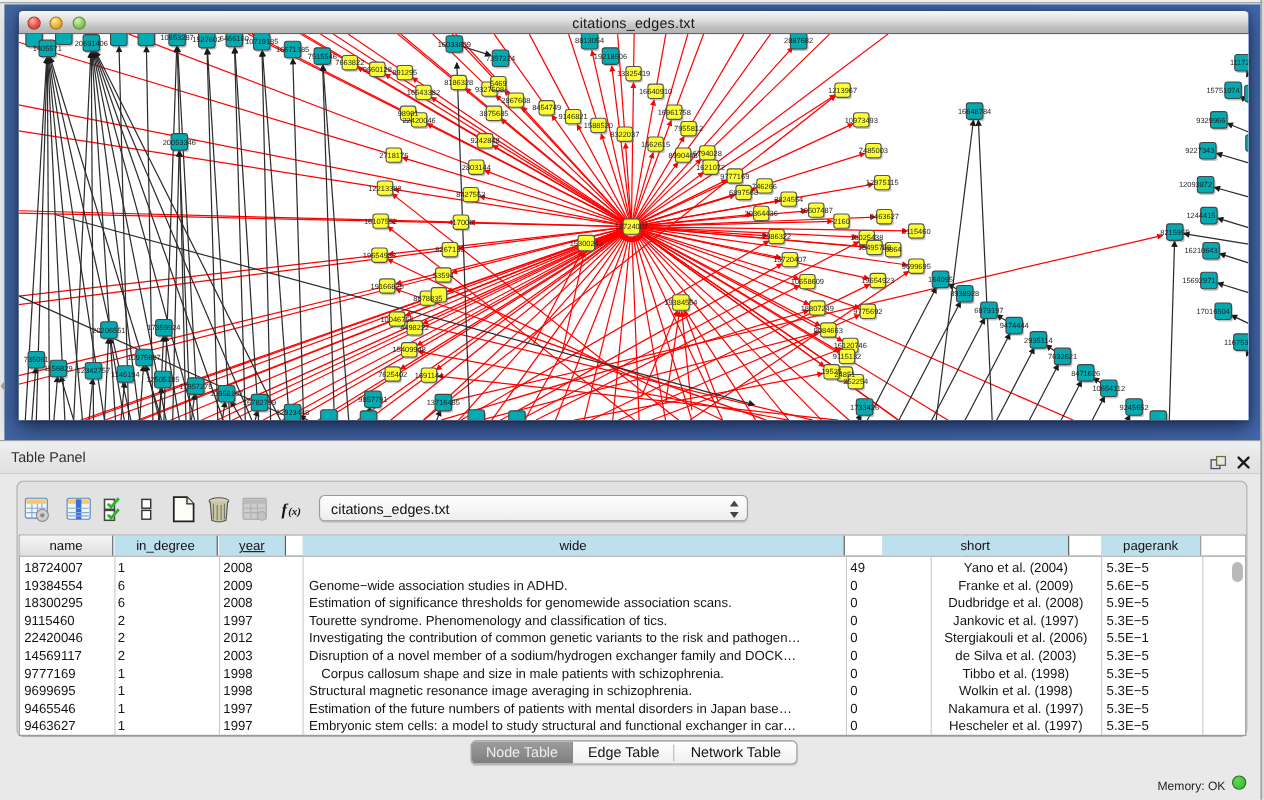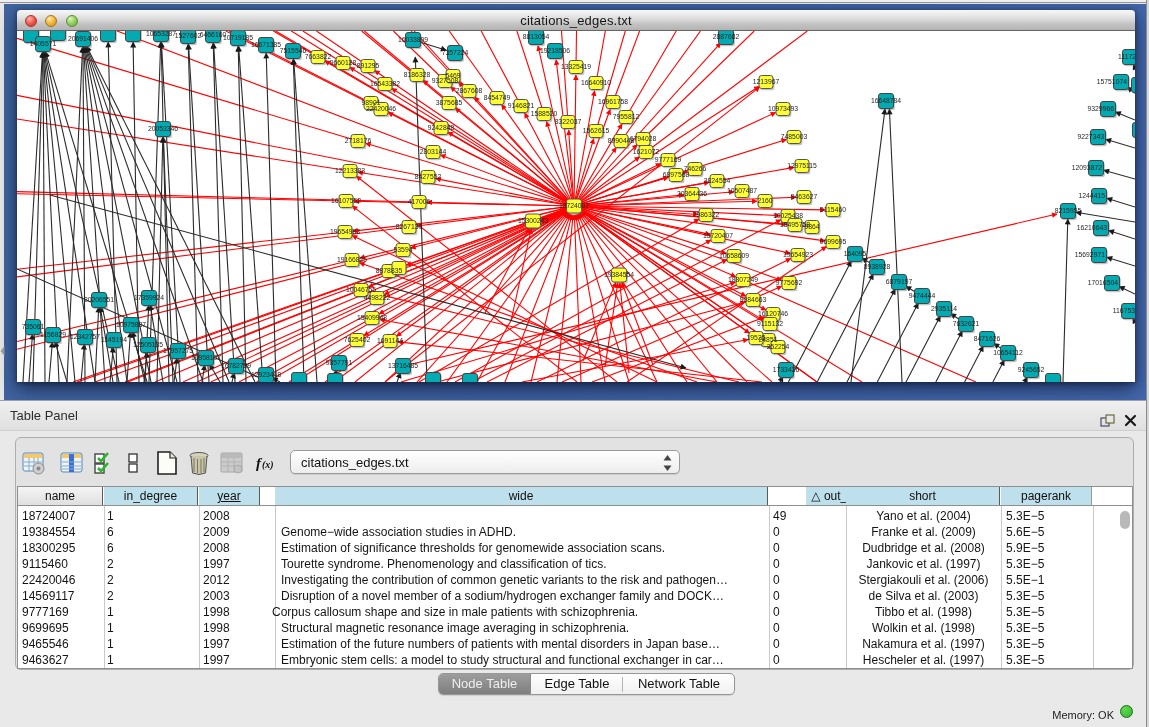--- a/index.html
+++ b/index.html
@@ -24,21 +24,21 @@
 #tbl { position:absolute; left:17px; top:54px; width:1116px; height:183px; background:#fff;
   border:1px solid #8f8f8f; font-size:12px; color:#141414; }
 #thead { position:absolute; left:0; top:0; width:1114px; height:19px; background:#fff; border-bottom:1px solid #8f8f8f; }
 .th { position:absolute; top:0; height:18px; line-height:18px; text-align:center; font-size:12px; color:#111;
    border-right:1px solid #5a5a5a; background:#bedfec; }
 .c { position:absolute; height:16px; line-height:16px; white-space:nowrap; overflow:hidden; font-size:12px; }
 .ctr { text-align:center; }
 .colline { position:absolute; top:19px; bottom:0; width:1px; background:#c9c9c9; }
 #vsb { position:absolute; right:2px; top:24px; width:10px; height:18px; background:#b9b9b9; border-radius:5px; }
 #seg { position:absolute; left:428px; top:241px; width:297px; height:22px; border:1px solid #979797; border-radius:5px;
-  background:linear-gradient(#fff,#f0f0f0); box-shadow:0 1px 1px rgba(0,0,0,.12); font-size:13px;margin-left:10px; }
+  background:linear-gradient(#fff,#f0f0f0); box-shadow:0 1px 1px rgba(0,0,0,.12); font-size:13px; }
 #seg div { position:absolute; top:0; height:20px; line-height:20px; text-align:center; }
 #status { position:absolute; right:32px; top:277px; font-size:11px; color:#1d1d1d; }
 #memdot { position:absolute; right:13px; top:273px; width:13px; height:13px; border-radius:50%;
   background:radial-gradient(circle at 35% 30%,#62d84e,#2eb832); border:1.5px solid #1d6a1d; }
 #rightstrip { position:absolute; left:1146px; top:0; width:3px; height:727px; background:#d7d7d7; border-left:1px solid #8a8a8e; }
 .ticon { position:absolute; top:13px; }
 </style></head><body>
 <div id="stage">
   <div id="desktop">
     <div id="win">
@@ -779,21 +779,21 @@
 </div>
 
     </div>
     <div id="tbl">
       <div id="thead"></div>
       <div class="th" style="left:0;width:85px;background:linear-gradient(#f5f5f5,#dfdfdf)">name</div>
       <div class="th" style="left:86px;width:94px;">in_degree</div>
       <div class="th" style="left:181px;width:61px;text-decoration:underline;">year</div>
       <div class="th" style="left:257px;width:493px;">wide</div>
       <div class="th" style="left:751px;width:73px;margin-left:37px;">△ out_de…</div>
-      <div class="th" style="left:828px;width:154px;">short</div>
+      <div class="th" style="left:784px;width:170px;">short</div>
       <div class="th" style="left:983px;width:91px;border-right:1px solid #9a9a9a">pagerank</div>
       <div class="colline" style="left:86px"></div>
       <div class="colline" style="left:181px"></div>
       <div class="colline" style="left:257px"></div>
       <div class="colline" style="left:751px"></div>
       <div class="colline" style="left:828px"></div>
       <div class="colline" style="left:983px"></div>
       <div class="colline" style="left:1075px"></div>
       <div class="c" style="left:4px;top:21px;width:80px">18724007</div>
         <div class="c" style="left:89px;top:21px;width:90px">1</div>
@@ -832,21 +832,21 @@
 <div class="c" style="left:4px;top:101px;width:80px">14569117</div>
         <div class="c" style="left:89px;top:101px;width:90px">2</div>
         <div class="c" style="left:185px;top:101px;width:70px">2003</div>
         <div class="c" style="left:263px;top:101px;width:487px">Disruption of a novel member of a sodium/hydrogen exchanger family and DOCK…</div>
         <div class="c" style="left:755px;top:101px;width:71px">0</div>
         <div class="c ctr" style="left:828px;top:101px;width:155px">de Silva et al. (2003)</div>
         <div class="c" style="left:988px;top:101px;width:85px">5.3E−5</div>
 <div class="c" style="left:4px;top:117px;width:80px">9777169</div>
         <div class="c" style="left:89px;top:117px;width:90px">1</div>
         <div class="c" style="left:185px;top:117px;width:70px">1998</div>
-        <div class="c" style="left:254px;top:117px;width:487px">Corpus callosum shape and size in male patients with schizophrenia.</div>
+        <div class="c" style="left:274px;top:117px;width:487px">Corpus callosum shape and size in male patients with schizophrenia.</div>
         <div class="c" style="left:755px;top:117px;width:71px">0</div>
         <div class="c ctr" style="left:828px;top:117px;width:155px">Tibbo et al. (1998)</div>
         <div class="c" style="left:988px;top:117px;width:85px">5.3E−5</div>
 <div class="c" style="left:4px;top:133px;width:80px">9699695</div>
         <div class="c" style="left:89px;top:133px;width:90px">1</div>
         <div class="c" style="left:185px;top:133px;width:70px">1998</div>
         <div class="c" style="left:263px;top:133px;width:487px">Structural magnetic resonance image averaging in schizophrenia.</div>
         <div class="c" style="left:755px;top:133px;width:71px">0</div>
         <div class="c ctr" style="left:828px;top:133px;width:155px">Wolkin et al. (1998)</div>
         <div class="c" style="left:988px;top:133px;width:85px">5.3E−5</div>

